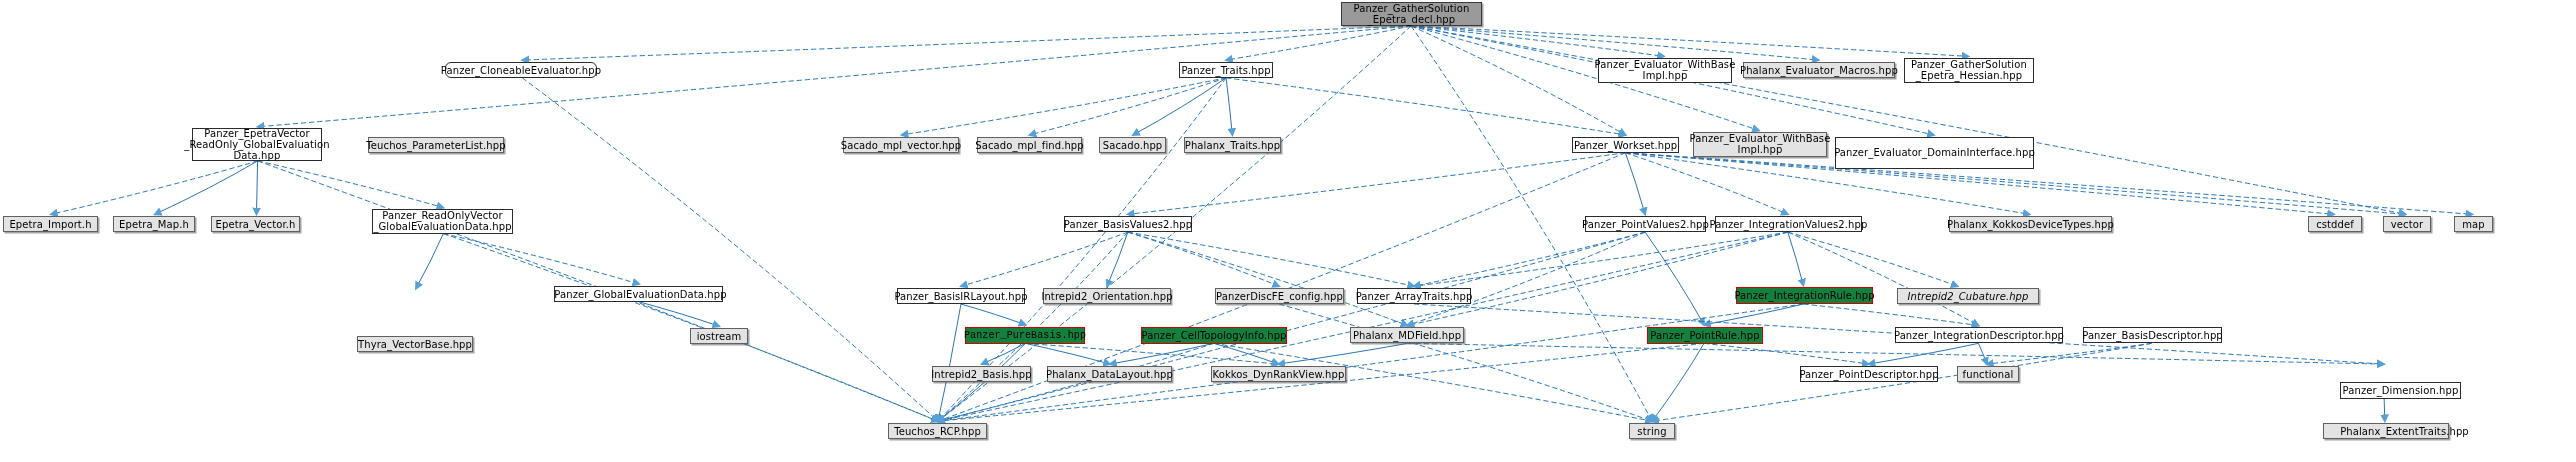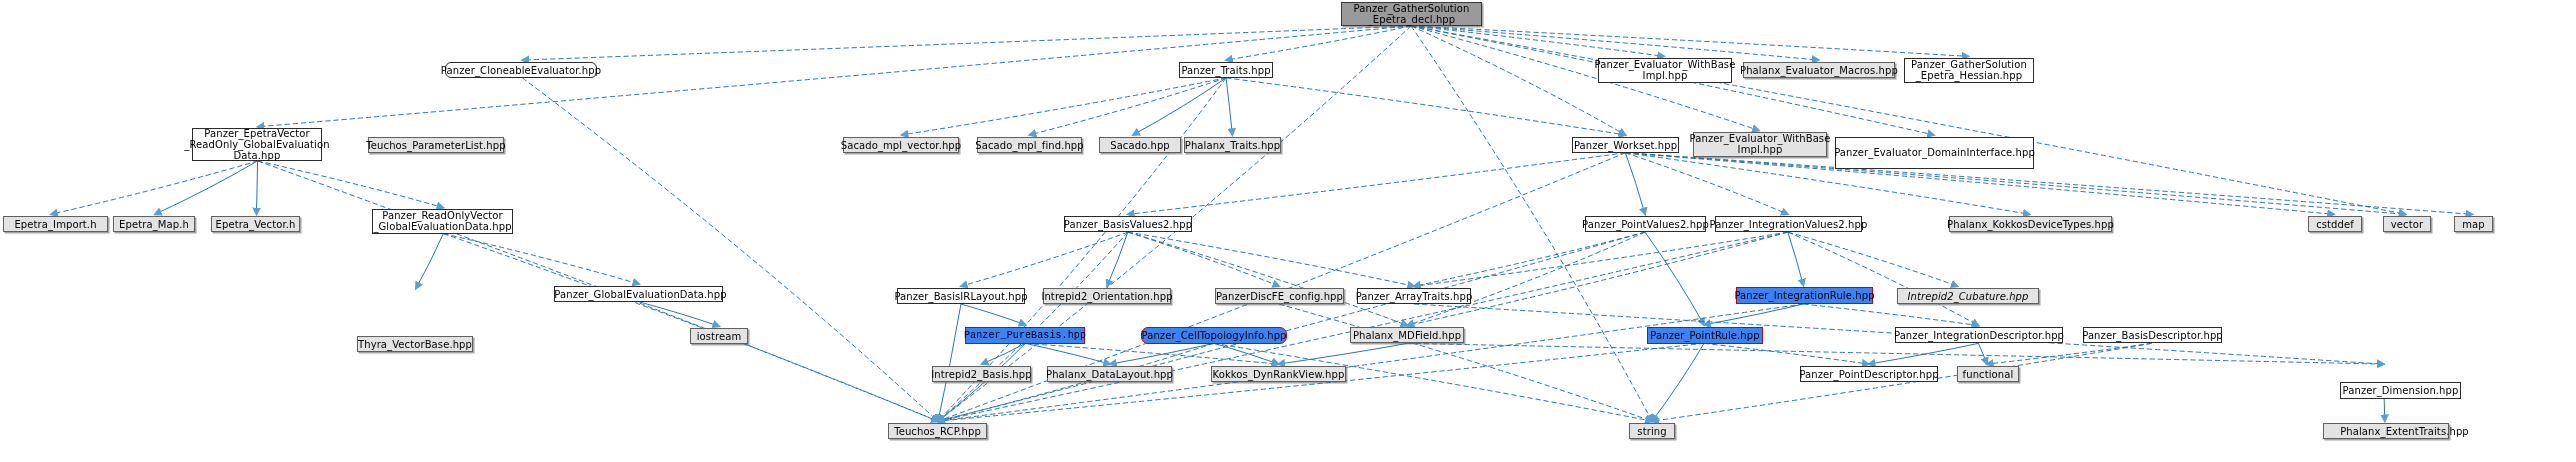--- a/index.html
+++ b/index.html
@@ -6,21 +6,21 @@
   #canvas{position:relative;width:2576px;height:462px;background:#ffffff;
           font-family:"DejaVu Sans","Liberation Sans",sans-serif;overflow:hidden;}
   svg.edges{position:absolute;left:0;top:0;width:2576px;height:462px;pointer-events:none;}
   .node{position:absolute;box-sizing:border-box;border:0.7px solid #000000;
         display:flex;align-items:center;justify-content:center;text-align:center;
         font-size:10px;color:#000000;line-height:1.12;letter-spacing:0.1px;
         padding:0.7px 3px;white-space:pre-line;background:#fcfcfc;}
   .node.gray{background:#e3e3e3;border-color:#606060;}
   .node.white{background:#ffffff;border-color:#2b2b2b;}
   .node.root{background:#9a9a9a;border-color:#3a3a3a;}
-  .node.red{background:#3b82f6;border-color:#cc0000;border-width:1.1px;}
+  .node.red{background:#15803d;border-color:#cc0000;border-width:1.1px;}
   .node.shadow{box-shadow:1.5px 1.5px 0 0 rgba(90,90,90,0.55);}
 </style>
 </head>
 <body>
 
 <div id="canvas">
   <svg class="edges" viewBox="0 0 3470 623">
     <defs>
       <marker id="ah" markerWidth="9" markerHeight="9" refX="7" refY="4.5" orient="auto">
         <path d="M0,0 L9,4.5 L0,9 z" fill="#56a0d8"></path>
@@ -115,27 +115,27 @@
 Impl.hpp</div>
       <div class="node gray shadow" style="left: 1743px; top: 62px; width: 152px; height: 16.3px;">Phalanx_Evaluator_Macros.hpp</div>
       <div class="node white" style="left: 1904px; top: 58px; width: 130px; height: 24.5px;">Panzer_GatherSolution
 _Epetra_Hessian.hpp</div>
       <div class="node white" style="left: 192px; top: 128px; width: 130px; height: 33px;">Panzer_EpetraVector
 _ReadOnly_GlobalEvaluation
 Data.hpp</div>
       <div class="node gray shadow" style="left: 368px; top: 137px; width: 136px; height: 16.3px;">Teuchos_ParameterList.hpp</div>
       <div class="node gray shadow" style="left: 843px; top: 137px; width: 116px; height: 16.3px;">Sacado_mpl_vector.hpp</div>
       <div class="node gray shadow" style="left: 977px; top: 137px; width: 105px; height: 16.3px;">Sacado_mpl_find.hpp</div>
-      <div class="node gray shadow" style="left: 1099px; top: 137px; width: 82px; height: 16.3px;">Sacado.hpp</div>
+      <div class="node gray shadow" style="left: 1099px; top: 137px; width: 67px; height: 16.3px;">Sacado.hpp</div>
       <div class="node gray shadow" style="left: 1184px; top: 137px; width: 97px; height: 16.3px;">Phalanx_Traits.hpp</div>
       <div class="node white" style="left: 1572px; top: 137px; width: 107px; height: 16.3px;">Panzer_Workset.hpp</div>
       <div class="node gray shadow" style="left: 1693px; top: 132px; width: 134px; height: 24.5px;">Panzer_Evaluator_WithBase
 Impl.hpp</div>
       <div class="node white" style="left: 1835px; top: 137px; width: 199px; height: 32px;">Panzer_Evaluator_DomainInterface.hpp</div>
-      <div class="node gray shadow" style="left: 3px; top: 216px; width: 105px; height: 16.3px;">Epetra_Import.h</div>
+      <div class="node gray shadow" style="left: 3px; top: 216px; width: 95px; height: 16.3px;">Epetra_Import.h</div>
       <div class="node gray shadow" style="left: 113px; top: 216px; width: 82px; height: 16.3px;">Epetra_Map.h</div>
       <div class="node gray shadow" style="left: 211px; top: 216px; width: 89px; height: 16.3px;">Epetra_Vector.h</div>
       <div class="node white" style="left: 372px; top: 209px; width: 141px; height: 24.5px;">Panzer_ReadOnlyVector
 _GlobalEvaluationData.hpp</div>
       <div class="node white" style="left: 1064px; top: 216px; width: 128px; height: 16.3px;">Panzer_BasisValues2.hpp</div>
       <div class="node white" style="left: 1585px; top: 216px; width: 121px; height: 16.3px;">Panzer_PointValues2.hpp</div>
       <div class="node white" style="left: 1715px; top: 216px; width: 147px; height: 16.3px;">Panzer_IntegrationValues2.hpp</div>
       <div class="node gray shadow" style="left: 1949px; top: 216px; width: 163px; height: 16.3px;">Phalanx_KokkosDeviceTypes.hpp</div>
       <div class="node gray shadow" style="left: 2308px; top: 216px; width: 54px; height: 16.3px;">cstddef</div>
       <div class="node gray shadow" style="left: 2383px; top: 216px; width: 48px; height: 16.3px;">vector</div>
@@ -143,21 +143,21 @@
       <div class="node gray shadow" style="left: 357px; top: 290px; width: 116px; height: 16.3px; margin-top: 46px;">Thyra_VectorBase.hpp</div>
       <div class="node white" style="left: 554px; top: 286px; width: 169px; height: 16.3px; padding-left: 7px;">Panzer_GlobalEvaluationData.hpp</div>
       <div class="node white" style="left: 897px; top: 288px; width: 128px; height: 16.3px;">Panzer_BasisIRLayout.hpp</div>
       <div class="node gray shadow" style="left: 1043px; top: 288px; width: 128px; height: 16.3px;">Intrepid2_Orientation.hpp</div>
       <div class="node gray shadow" style="left: 1215px; top: 288px; width: 129px; height: 16.3px;">PanzerDiscFE_config.hpp</div>
       <div class="node white" style="left: 1357px; top: 288px; width: 114px; height: 16.3px;">Panzer_ArrayTraits.hpp</div>
       <div class="node red" style="left: 1736px; top: 287px; width: 137px; height: 17px;">Panzer_IntegrationRule.hpp</div>
       <div class="node gray shadow" style="left: 1897px; top: 288px; width: 142px; height: 16.3px; font-style: italic;">Intrepid2_Cubature.hpp</div>
       <div class="node gray shadow" style="left: 690px; top: 328px; width: 58px; height: 16.3px;">iostream</div>
       <div class="node red" style="left: 965px; top: 327px; width: 120px; height: 17px; font-family: Liberation Mono, monospace;">Panzer_PureBasis.hpp</div>
-      <div class="node red" style="left: 1141px; top: 327px; width: 146px; height: 17px; border-radius: 7px;">Panzer_CellTopologyInfo.hpp</div>
+      <div class="node red" style="left: 1141px; top: 327px; width: 146px; height: 17px;">Panzer_CellTopologyInfo.hpp</div>
       <div class="node gray shadow" style="left: 1350px; top: 327px; width: 114px; height: 16.3px;">Phalanx_MDField.hpp</div>
       <div class="node red" style="left: 1647px; top: 327px; width: 116px; height: 17px;">Panzer_PointRule.hpp</div>
       <div class="node white" style="left: 1895px; top: 327px; width: 168px; height: 16.3px;">Panzer_IntegrationDescriptor.hpp</div>
       <div class="node white" style="left: 2083px; top: 327px; width: 139px; height: 16.3px;">Panzer_BasisDescriptor.hpp</div>
       <div class="node gray shadow" style="left: 932px; top: 366px; width: 99px; height: 16.3px;">Intrepid2_Basis.hpp</div>
       <div class="node gray shadow" style="left: 1047px; top: 366px; width: 125px; height: 16.3px;">Phalanx_DataLayout.hpp</div>
       <div class="node gray shadow" style="left: 1211px; top: 366px; width: 135px; height: 16.3px;">Kokkos_DynRankView.hpp</div>
       <div class="node white" style="left: 1800px; top: 366px; width: 138px; height: 16.3px;">Panzer_PointDescriptor.hpp</div>
       <div class="node gray shadow" style="left: 1957px; top: 366px; width: 62px; height: 16.3px;">functional</div>
       <div class="node white" style="left: 2324px; top: 382px; width: 121px; height: 17px; margin-left: 16px;">Panzer_Dimension.hpp</div>

